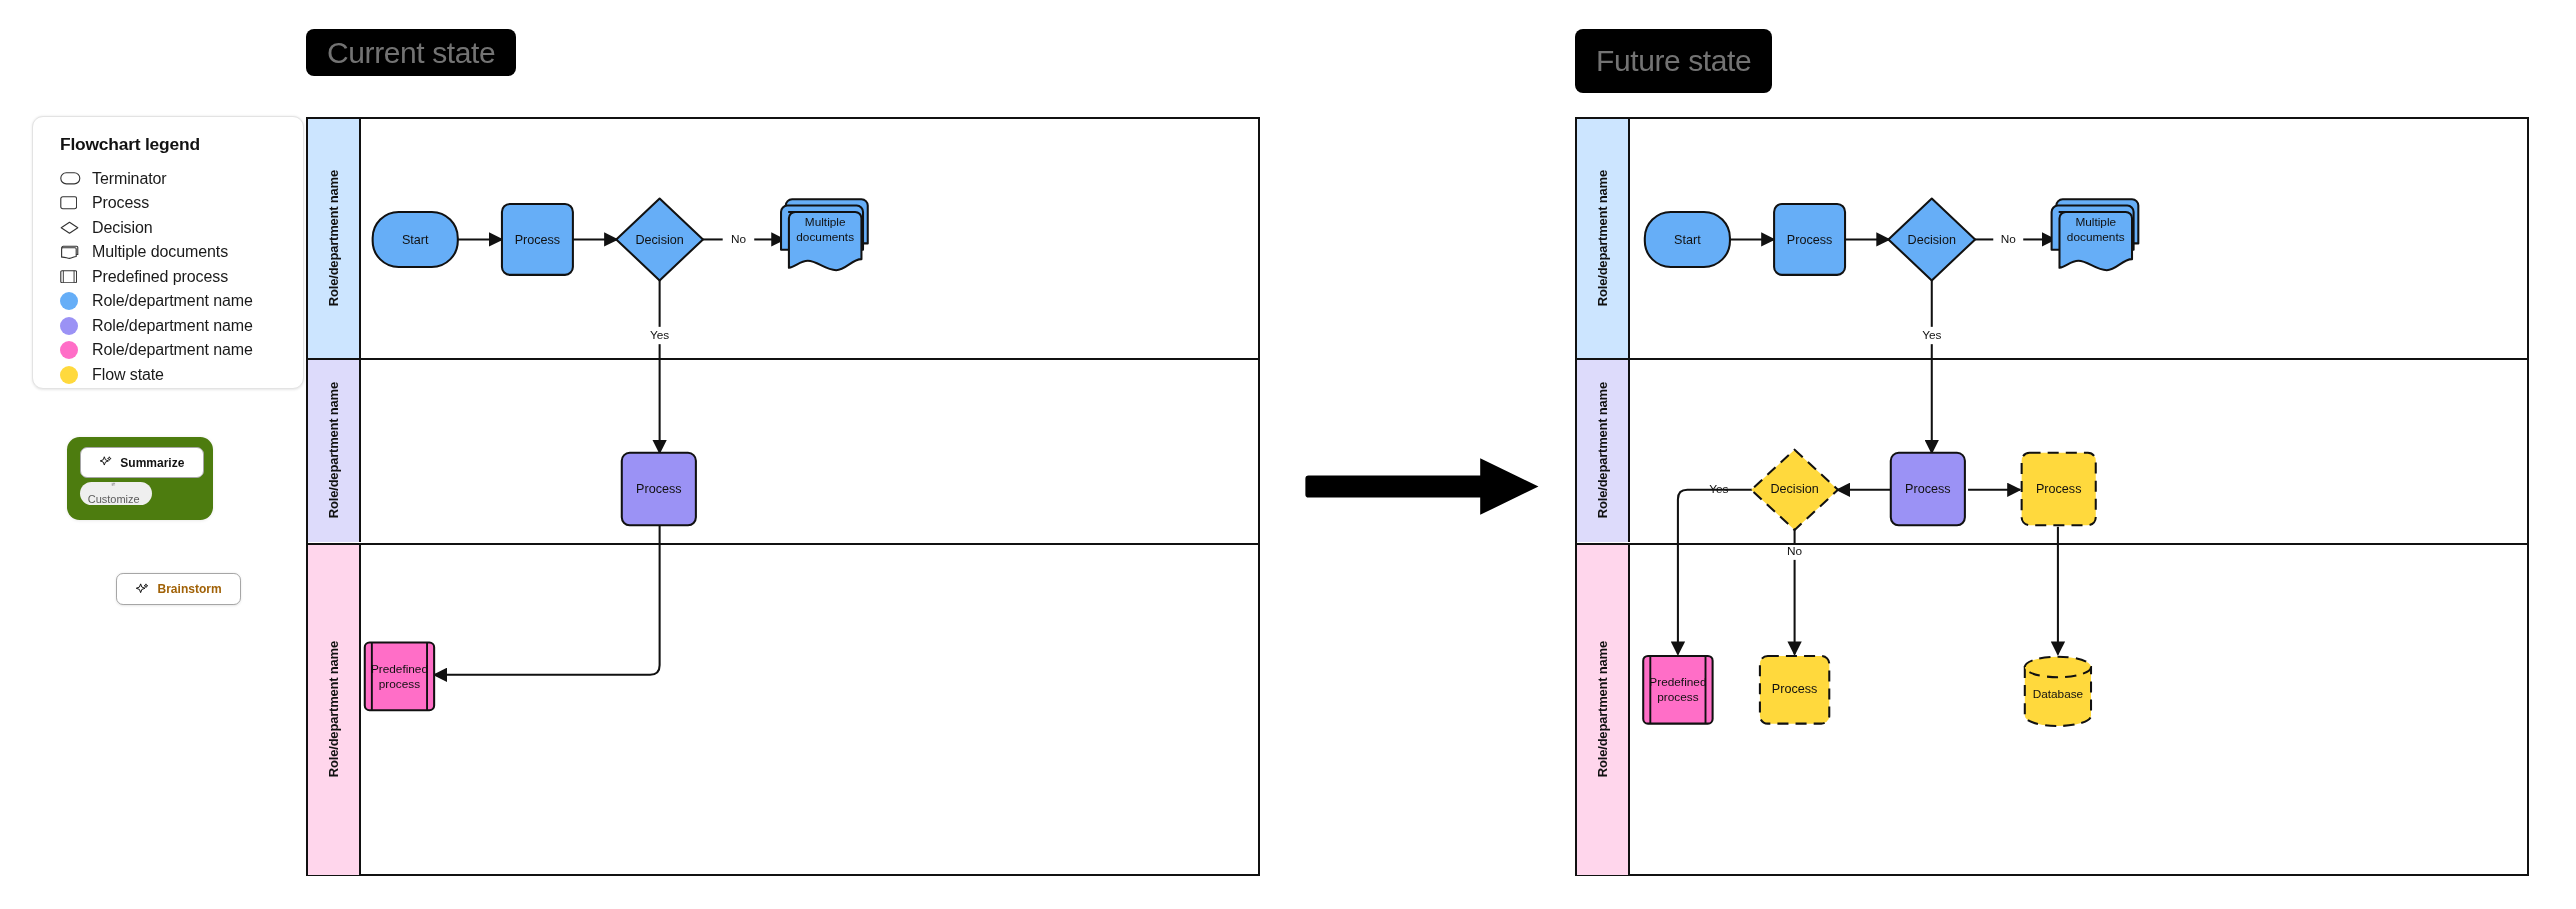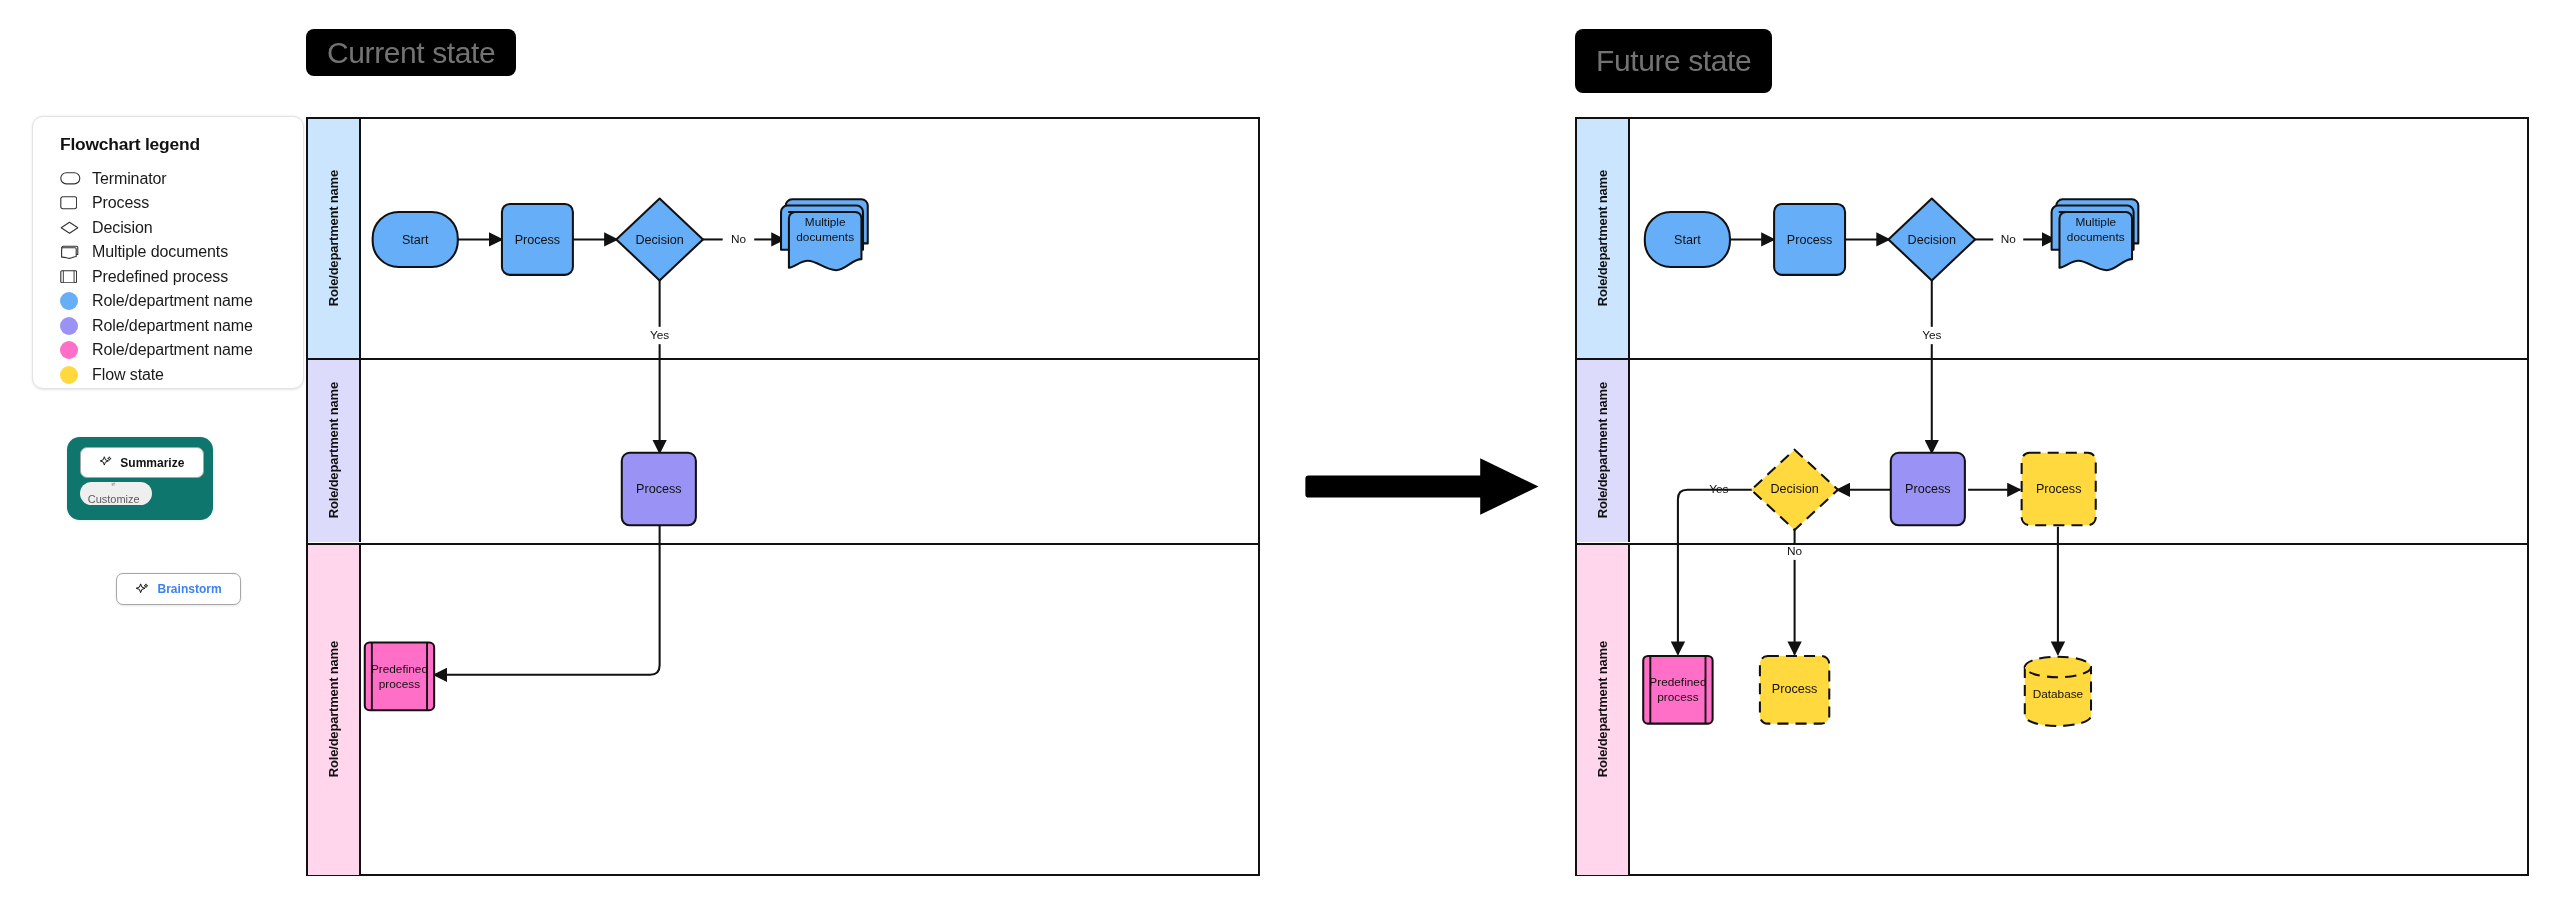--- a/index.html
+++ b/index.html
@@ -11,33 +11,33 @@
     background:#fff;border:0.8px solid #e3e3e3;border-radius:11px;
     box-shadow:0 0.8px 2.4px rgba(0,0,0,.10);box-sizing:border-box;padding:17.4px 0 0 0;}
   #legend-title{font-size:17.4px;font-weight:bold;color:#121212;margin:0 0 11px 27px;letter-spacing:-0.2px;}
   .legend-row{display:flex;align-items:center;height:24.5px;margin-left:27px;}
   .legend-ico{width:32px;display:flex;align-items:center;justify-content:flex-start;flex:0 0 32px;}
   .legend-lbl{font-size:16px;color:#1a1a1a;letter-spacing:-0.1px;}
   .sw-dot{width:18px;height:18px;border-radius:50%;display:block;}
 
   
   #ai-panel{position:absolute;left:67px;top:437px;width:146px;height:83px;
-    background:#0f766e;border-radius:12.7px;box-shadow:0 0.8px 3.2px rgba(0,0,0,.08);}
+    background:#4d7c0f;border-radius:12.7px;box-shadow:0 0.8px 3.2px rgba(0,0,0,.08);}
   #summarize-btn{position:absolute;left:12.7px;top:10.3px;width:122px;height:28.5px;
     background:#fff;border:0.8px solid #a6a6a6;border-radius:7.1px;
     display:flex;align-items:center;justify-content:center;gap:7.1px;cursor:pointer;}
   #summarize-label{font-size:12px;font-weight:bold;color:#121212;}
   #customize-btn{position:absolute;left:12.7px;top:45px;height:23px;padding:0 12.7px 0 8px;
     background:#efefef;border-radius:12px;display:flex;align-items:center;gap:6.3px;cursor:pointer;flex-direction:column;}
   #customize-label{font-size:11px;color:#5c5c5c;}
   #brainstorm-btn{position:absolute;left:116px;top:573px;width:123px;height:30px;
     background:#fff;border:0.8px solid #a6a6a6;border-radius:7.1px;
     display:flex;align-items:center;justify-content:center;gap:7.1px;cursor:pointer;
     box-shadow:0 0.8px 2.4px rgba(0,0,0,.10);}
-  #brainstorm-label{font-size:12px;font-weight:bold;color:#3b82f6;}
+  #brainstorm-label{font-size:12px;font-weight:bold;color:#a16207;}
 
   
   .panel-title{position:absolute;background:#000;color:#737373;border-radius:8px;
     display:flex;align-items:center;padding:0 21px;font-size:30px;
     letter-spacing:-0.4px;white-space:nowrap;text-align:right;}
   #title-current{left:306px;top:29px;height:47px;}
   #title-future{left:1575px;top:29px;height:64px;}
 
   
   .lane-frame{position:absolute;border:2px solid #111;background:#fff;box-sizing:border-box;}

